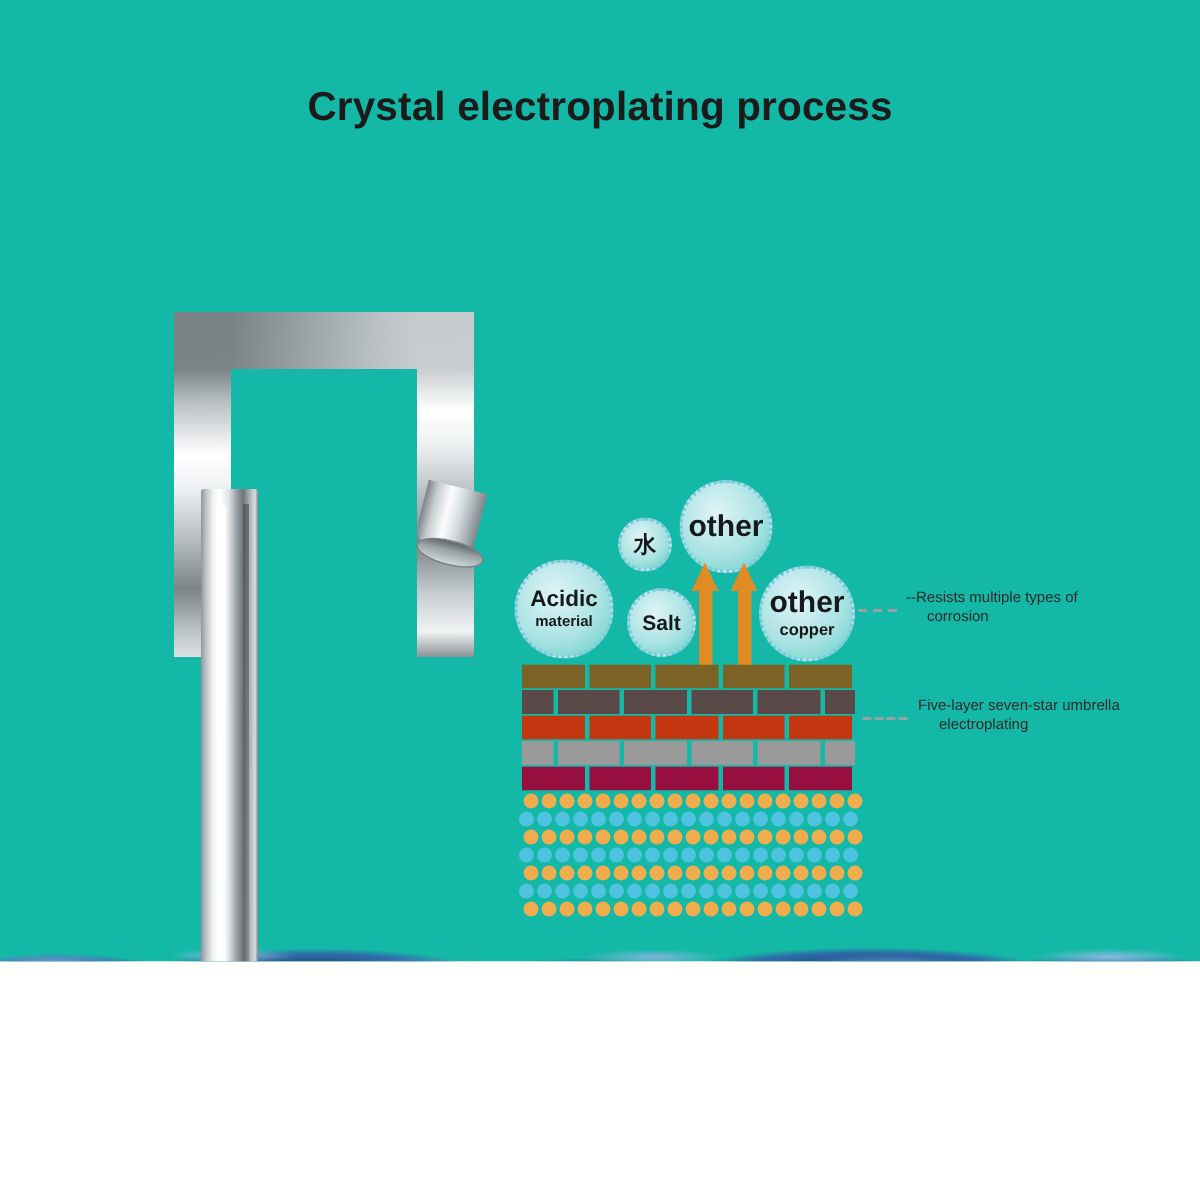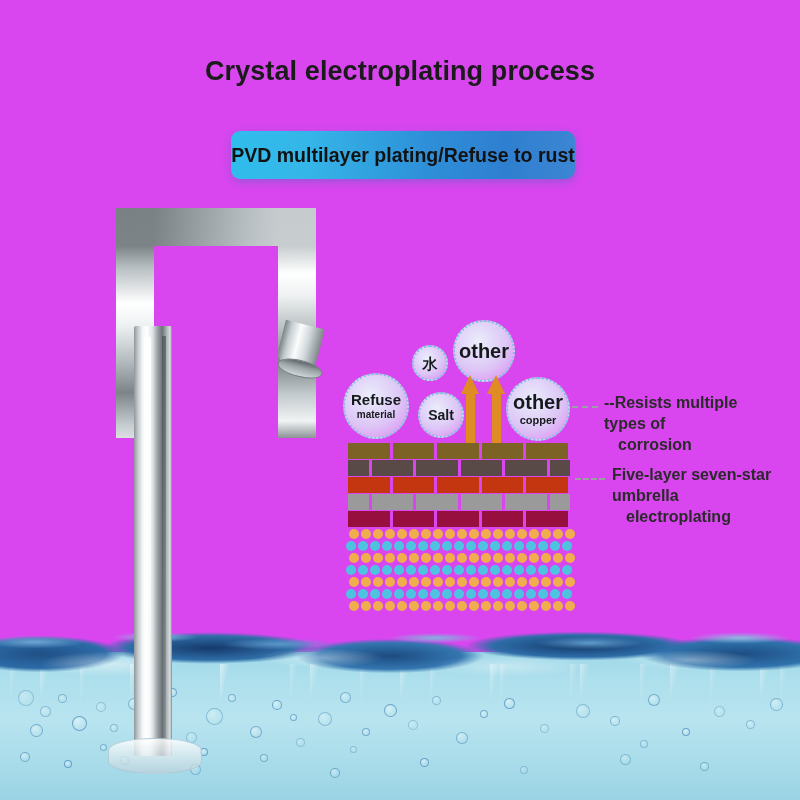--- a/index.html
+++ b/index.html
@@ -6,23 +6,23 @@
     margin: 0;
     padding: 0;
     background: #ffffff;
   }
   body {
     font-family: "Liberation Sans", sans-serif;
   }
   #stage {
     position: relative;
     width: 800px;
-    height: 800px;
+    height: 641px;
     overflow: hidden;
-    background: #d946ef;
+    background: #14b8a6;
   }
 
   
   .water-wrap {
     position: absolute;
     left: 0;
     top: 628px;
     width: 800px;
     height: 172px;
     overflow: hidden;
@@ -269,24 +269,24 @@
     position: absolute;
     top: 0;
     width: 10px;
     height: 10px;
     border-radius: 50%;
   }
 
   
   .callout {
     position: absolute;
-    font-size: 16px;
+    font-size: 10px;
     color: #2a2a2a;
     line-height: 1.32;
-    font-weight: 700;
+    font-weight: 400;
   }
   .lead {
     position: absolute;
     height: 0;
     border-top: 2px dashed #9aa0a3;
   }
 </style>
 </head>
 <body>
 
@@ -356,27 +356,24 @@
     <div class="f-spout"></div>
     <div class="f-spout-tip"></div>
     <div class="f-column"></div>
     <div class="f-hilite"></div>
     <div class="f-shade"></div>
     <div class="f-base"></div>
   </div>
 
   <div class="title">Crystal electroplating process</div>
 
-  <div class="banner">
-    <div class="banner-text">PVD multilayer plating/Refuse to rust</div>
-  </div>
 
   <div id="media-bubbles">
       <div class="dot-circle" style="left: 343px; top: 373px; width: 66px; height: 66px;">
-        <div class="dc-main" style="font-size: 15px;">Refuse</div>
+        <div class="dc-main" style="font-size: 15px;">Acidic</div>
         <div class="dc-sub" style="font-size: 10px;">material</div>
       </div>
       <div class="dot-circle" style="left: 412px; top: 345px; width: 36px; height: 36px;">
         <div class="dc-main" style="font-size: 15px;">水</div>
       </div>
       <div class="dot-circle" style="left: 418px; top: 392px; width: 46px; height: 46px;">
         <div class="dc-main" style="font-size: 14px;">Salt</div>
       </div>
       <div class="dot-circle" style="left: 453px; top: 320px; width: 62px; height: 62px;">
         <div class="dc-main" style="font-size: 20px;">other</div>

